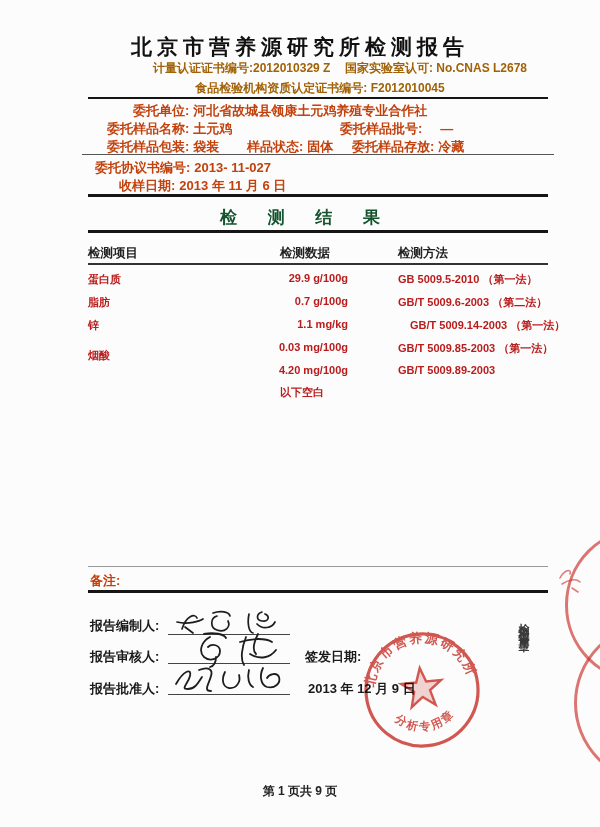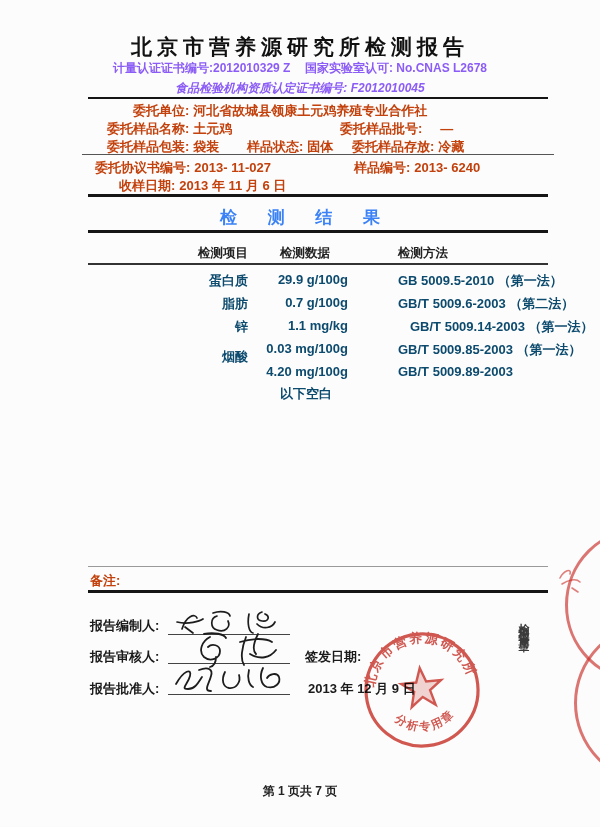--- a/index.html
+++ b/index.html
@@ -2,48 +2,48 @@
 <html><head>
 <meta charset="utf-8">
 <style>
   html,body{margin:0;padding:0;}
   body{font-family:"Liberation Sans","DejaVu Sans",sans-serif;background:#e8e8e8;}
   .page{position:relative;width:600px;height:827px;margin:0 auto;background:#fcfcfc;
         overflow:hidden;color:#1c1c1c;}
   .abs{position:absolute;white-space:nowrap;}
   .rule{position:absolute;background:#151515;}
   .title{font-size:21px;font-weight:bold;letter-spacing:5px;color:#111;}
-  .cert{font-size:12px;font-weight:bold;color:#8b5cf6;}
+  .cert{font-size:12px;font-weight:bold;color:#a16207;margin-left:40px;}
   .info{font-size:13px;font-weight:600;color:#c2410c;}
   .info .lbl{margin-right:4px;}
-  .section-title{font-size:17px;font-weight:bold;letter-spacing:13px;color:#3b82f6;}
+  .section-title{font-size:17px;font-weight:bold;letter-spacing:13px;color:#14532d;}
   .th{font-size:12.5px;font-weight:600;color:#222;}
-  .td{font-size:13px;font-weight:600;color:#0c4a6e;}
-  .col-item{left:88px;width:160px;text-align:right;}
+  .td{font-size:11px;font-weight:600;color:#b91c1c;}
+  .col-item{left:88px;width:160px;text-align:left;}
   .col-value{left:230px;width:118px;text-align:right;}
   .col-method{left:398px;text-align:left;}
   .sig-label{font-size:13px;font-weight:600;color:#1a1a1a;}
   .sig-line{position:absolute;height:1px;background:#444;width:122px;left:168px;}
   .footer{font-size:12px;font-weight:600;color:#222;}
   .vtext{writing-mode:vertical-rl;font-size:11px;letter-spacing:3px;color:#3a3a3a;font-weight:600;}
   .seal-partial{position:absolute;border-radius:50%;border:3px solid rgba(201,44,38,.65);
                 filter:blur(.6px);}
   .seal-main{mix-blend-mode:multiply;}
   .muted-line{position:absolute;height:1px;background:#9a9a9a;}
 </style>
 </head>
 <body>
 
 <div class="page">
 
   <div class="abs title" style="left:0;right:0;top:33px;text-align:center;">北京市营养源研究所检测报告</div>
 
   <div class="abs cert" style="left:113px;top:60px;">计量认证证书编号:2012010329 Z</div>
   <div class="abs cert" style="left:305px;top:60px;">国家实验室认可: No.CNAS L2678</div>
-  <div class="abs cert" style="left:0;right:0;top:80px;text-align:center;font-style:italic;">食品检验机构资质认定证书编号: F2012010045</div>
+  <div class="abs cert" style="left:0;right:0;top:80px;text-align:center;">食品检验机构资质认定证书编号: F2012010045</div>
 
   <div class="rule" style="left:88px;top:97px;width:460px;height:2px;"></div>
 
   <div class="abs info" style="left:133px;top:102px;">
     <span class="lbl">委托单位:</span><span>河北省故城县领康土元鸡养殖专业合作社</span>
   </div>
 
   <div class="abs info" style="left:107px;top:120px;">
     <span class="lbl">委托样品名称:</span><span>土元鸡</span>
   </div>
@@ -58,23 +58,20 @@
     <span class="lbl">样品状态:</span><span>固体</span>
   </div>
   <div class="abs info" style="left:352px;top:138px;">
     <span class="lbl">委托样品存放:</span><span>冷藏</span>
   </div>
 
   <div class="rule" style="left:82px;top:154px;width:472px;height:1px;background:#555;"></div>
 
   <div class="abs info" style="left:95px;top:159px;">
     <span class="lbl">委托协议书编号:</span><span>2013- 11-027</span>
-  </div>
-  <div class="abs info" style="left:354px;top:159px;">
-    <span class="lbl">样品编号:</span><span>2013- 6240</span>
   </div>
 
   <div class="abs info" style="left:119px;top:177px;">
     <span class="lbl">收样日期:</span><span>2013 年 11 月 6 日</span>
   </div>
 
   <div class="rule" style="left:88px;top:194px;width:460px;height:3px;"></div>
 
   <div class="abs section-title" style="left:0;right:0;top:206px;text-align:center;text-indent:13px;">检 测 结 果</div>
   <div class="rule" style="left:88px;top:230px;width:460px;height:2.5px;"></div>
@@ -162,15 +159,15 @@
   <div class="abs vtext" style="left:516px;top:614px;height:120px;">检测报告专用章</div>
 
   <div class="seal-partial" style="left:565px;top:527px;width:150px;height:150px;"></div>
   <div class="seal-partial" style="left:574px;top:622px;width:156px;height:156px;"></div>
   <svg class="abs" style="left:552px;top:560px;" width="40" height="40" viewBox="0 0 40 40">
     <g fill="none" stroke="rgba(201,44,38,.6)" stroke-width="1.6" stroke-linecap="round">
       <path d="M8 18 C12 10 20 8 18 14 M10 24 C16 20 24 18 28 22 M20 28 L26 32"></path>
     </g>
   </svg>
 
-  <div class="abs footer" style="left:0;right:0;top:783px;text-align:center;">第 1 页共 7 页</div>
+  <div class="abs footer" style="left:0;right:0;top:783px;text-align:center;">第 1 页共 9 页</div>
 
 </div>
 
 </body></html>

